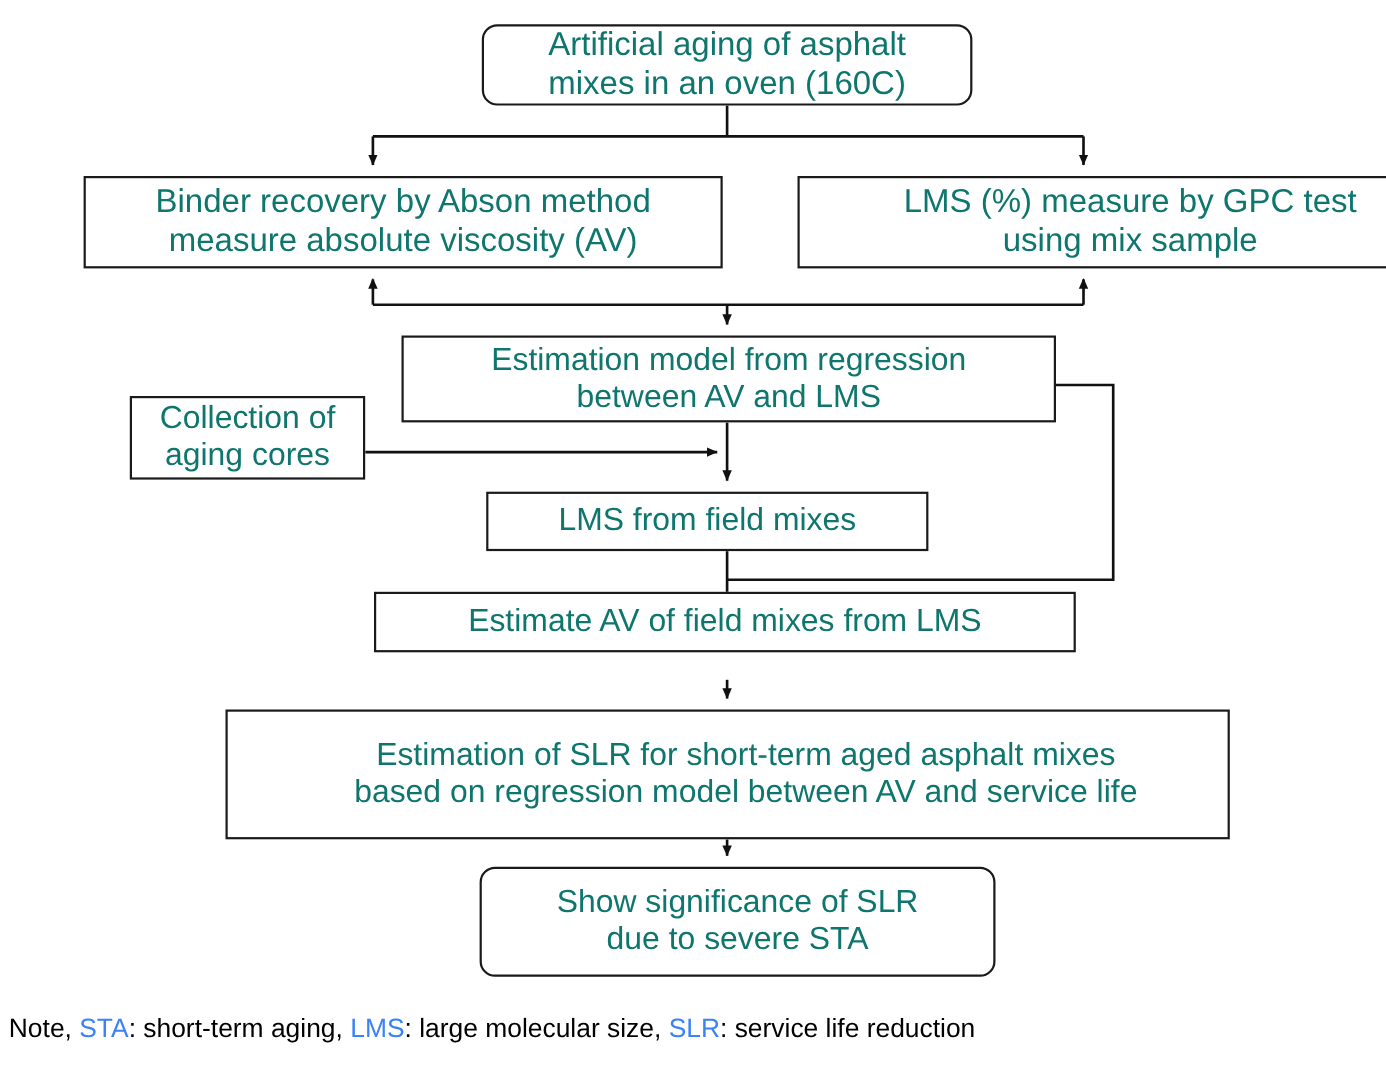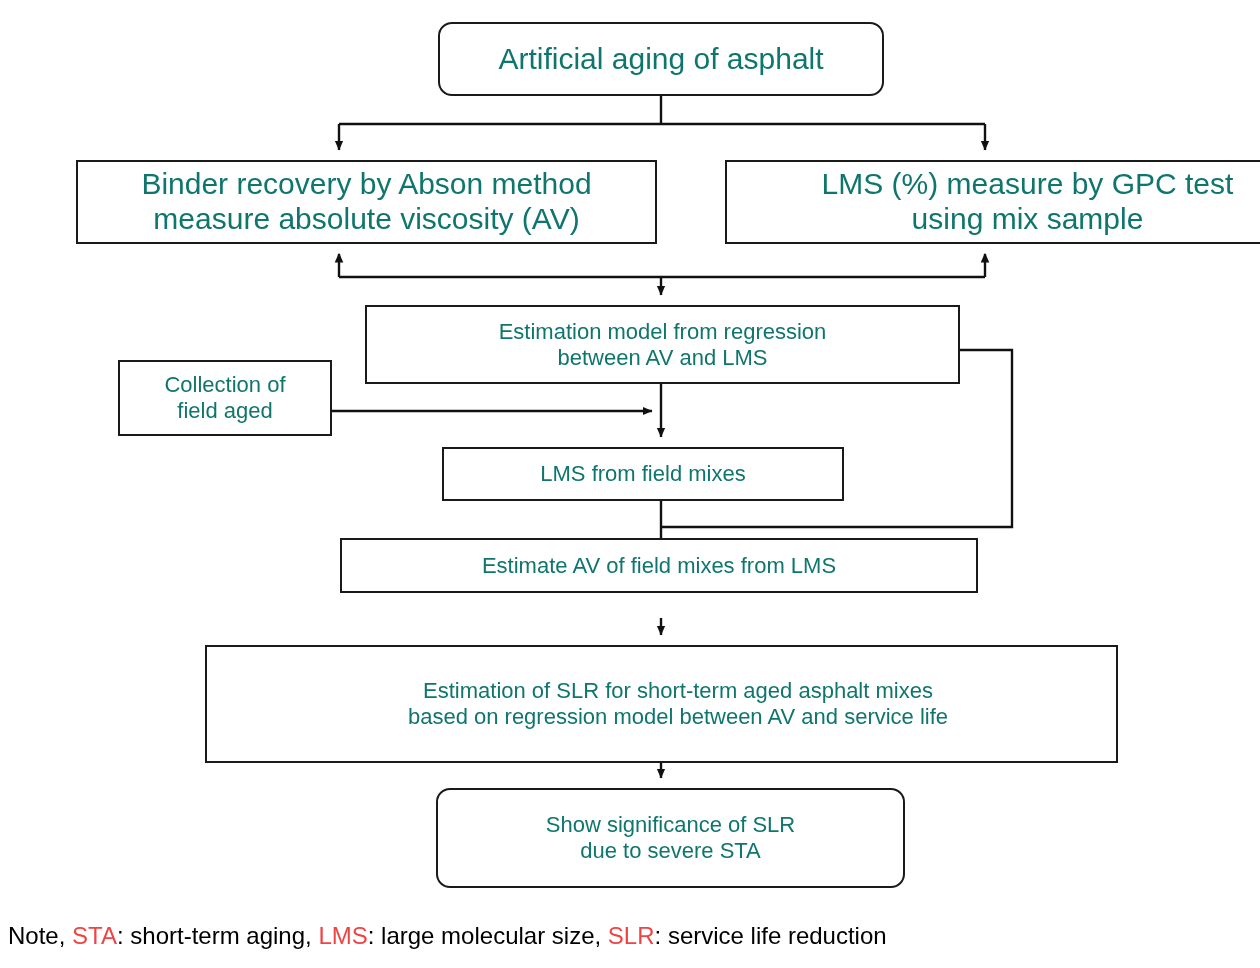--- a/index.html
+++ b/index.html
@@ -26,41 +26,41 @@
     text-align:center;
     line-height:1.16;
     color:#0f766e;
     z-index:2;
   }
   .node.round{border-radius:14px;}
   .node .ln{display:block;white-space:nowrap;}
 
   
   .t30{font-size:30px;}
-  .t29{font-size:22px;}
+  .t29{font-size:29px;}
 
   
   #n-artificial-aging{left:438px;top:22px;width:446px;height:74px;}
   #n-binder-recovery{left:50px;top:160px;width:581px;height:84px;margin-left:26px;}
   #n-lms-gpc{left:725px;top:160px;width:605px;height:84px;}
   #n-estimation-model{left:365px;top:305px;width:595px;height:79px;}
   #n-field-cores{left:118px;top:360px;width:214px;height:76px;}
   #n-lms-field-mixes{left:442px;top:447px;width:402px;height:54px;}
   #n-estimate-av{left:340px;top:538px;width:638px;height:55px;}
   #n-slr-estimation{left:205px;top:645px;width:913px;height:118px;padding-left:33px;}
   #n-show-significance{left:436px;top:788px;width:469px;height:100px;}
 
   #note{
     position:absolute;left:8px;top:922px;
     font-size:24px;
     white-space:nowrap;
     color:#000;
     z-index:2;
   }
-  #note .abbr{color:#ef4444;}
+  #note .abbr{color:#3b82f6;}
 </style>
 </head>
 <body>
 
 <div id="stage">
 
   <svg id="wires" viewBox="0 0 1260 968">
     <defs>
       <marker id="arrowdown" markerWidth="11" markerHeight="11" refX="5.5" refY="9.4" orient="0" markerUnits="userSpaceOnUse">
         <path d="M1.2 0 L5.5 9.8 L9.8 0 Z" fill="#111"></path>
@@ -110,40 +110,41 @@
       </g>
 
       <g>
         <path d="M661,763 L661,778" marker-end="url(#arrowdown)"></path>
       </g>
     </g>
   </svg>
 
   <div class="node round t30" id="n-artificial-aging">
     <span class="ln">Artificial aging of asphalt</span>
+    <span class="ln">mixes in an oven (160C)</span>
   </div>
 
   <div class="node t30" id="n-binder-recovery">
     <span class="ln">Binder recovery by Abson method</span>
     <span class="ln">measure absolute viscosity (AV)</span>
   </div>
 
   <div class="node t30" id="n-lms-gpc">
     <span class="ln">LMS (%) measure by GPC test</span>
     <span class="ln">using mix sample</span>
   </div>
 
   <div class="node t29" id="n-estimation-model">
     <span class="ln">Estimation model from regression</span>
     <span class="ln">between AV and LMS</span>
   </div>
 
   <div class="node t29" id="n-field-cores">
     <span class="ln">Collection of</span>
-    <span class="ln">field aged</span>
+    <span class="ln">aging cores</span>
   </div>
 
   <div class="node t29" id="n-lms-field-mixes">
     <span class="ln">LMS from field mixes</span>
   </div>
 
   <div class="node t29" id="n-estimate-av">
     <span class="ln">Estimate AV of field mixes from LMS</span>
   </div>
 

